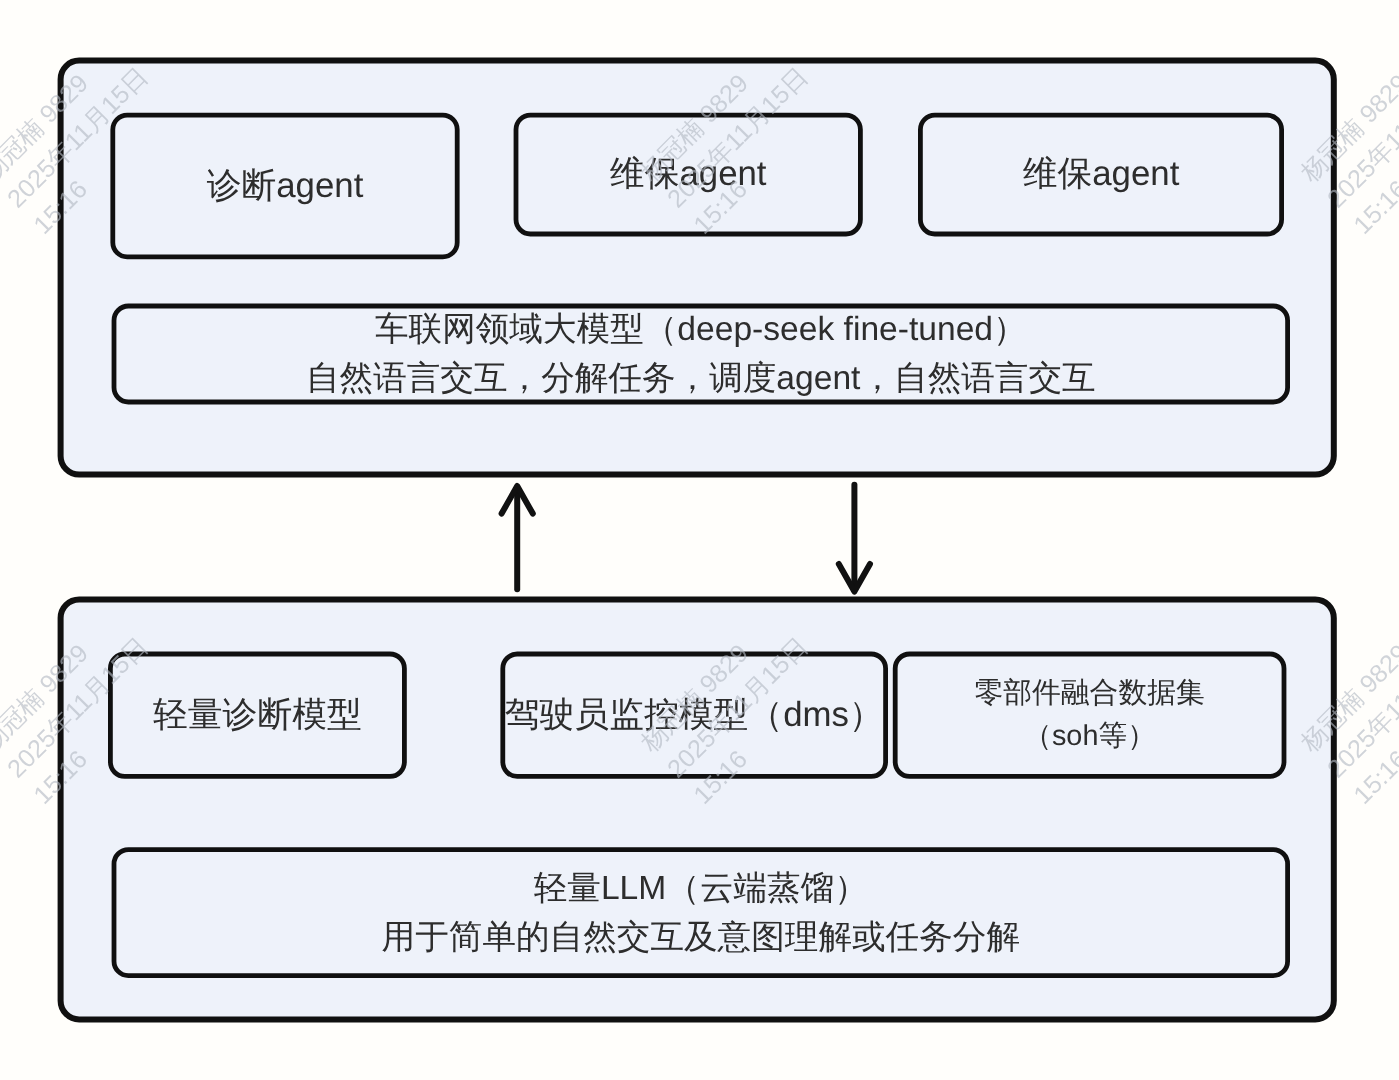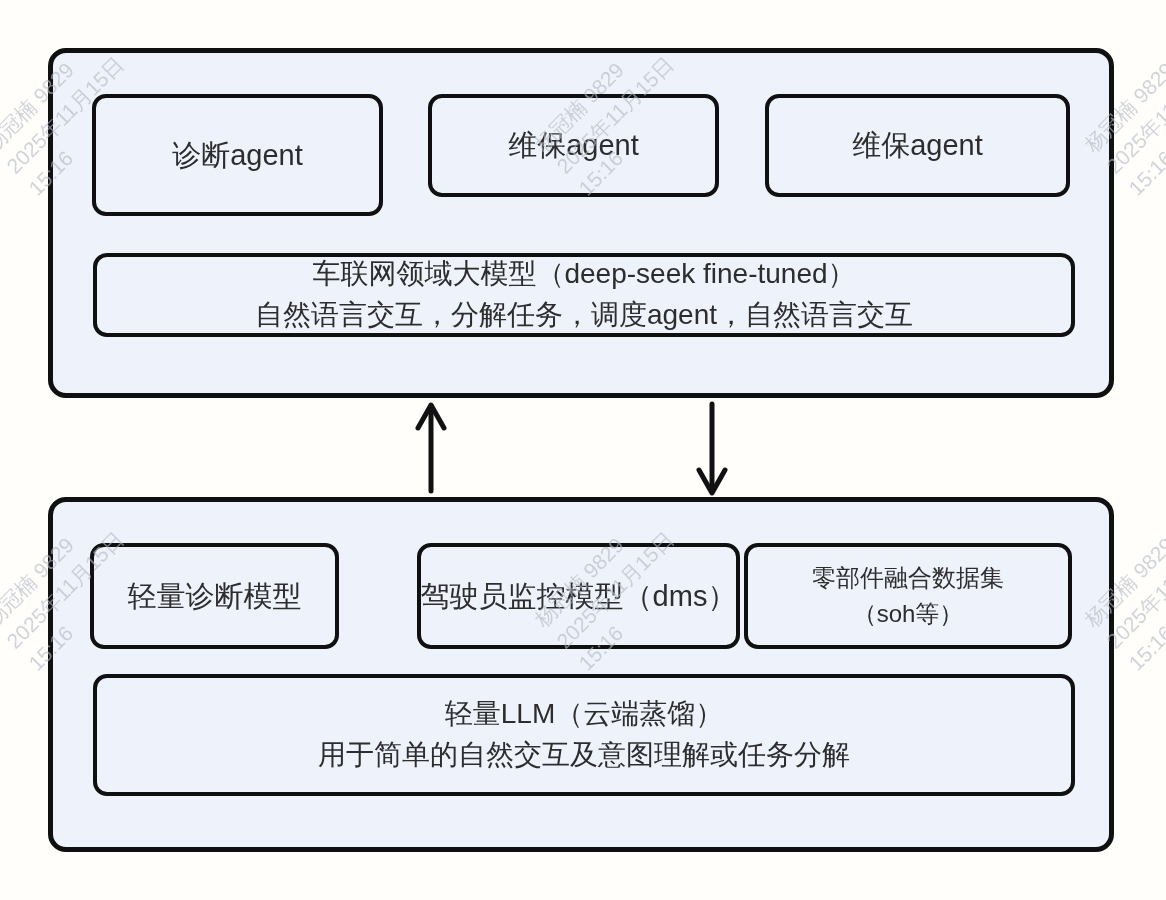--- a/index.html
+++ b/index.html
@@ -50,21 +50,21 @@
   #agent-1{left:92px;top:94px;width:291px;height:122px;}
   #agent-2{left:428px;top:94px;width:291px;height:103px;}
   #agent-3{left:765px;top:94px;width:305px;height:103px;}
   #model-box{left:93px;top:253px;width:982px;height:84px;}
 
   
   #grp-bottom{left:48px;top:497px;width:1066px;height:355px;}
   #lite-1{left:90px;top:543px;width:249px;height:106px;}
   #lite-2{left:373px;top:543px;width:323px;height:106px;margin-left:44px;}
   #lite-3{left:744px;top:543px;width:328px;height:106px;font-size:24px;line-height:1.48;}
-  #llm-box{left:93px;top:674px;width:982px;height:122px;}
+  #llm-box{left:93px;top:706px;width:982px;height:109px;}
 
   #arrow-layer{
     position:absolute;left:0;top:0;width:1166px;height:900px;
     z-index:3;pointer-events:none;
   }
 
   
   #wm-layer{
     position:absolute;left:0;top:0;width:1166px;height:900px;
     z-index:10;pointer-events:none;

